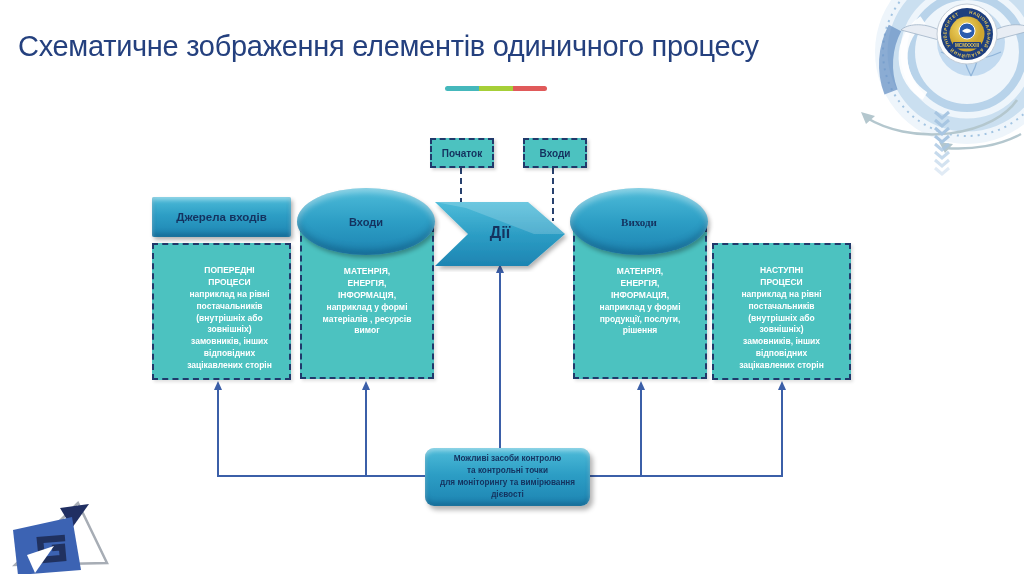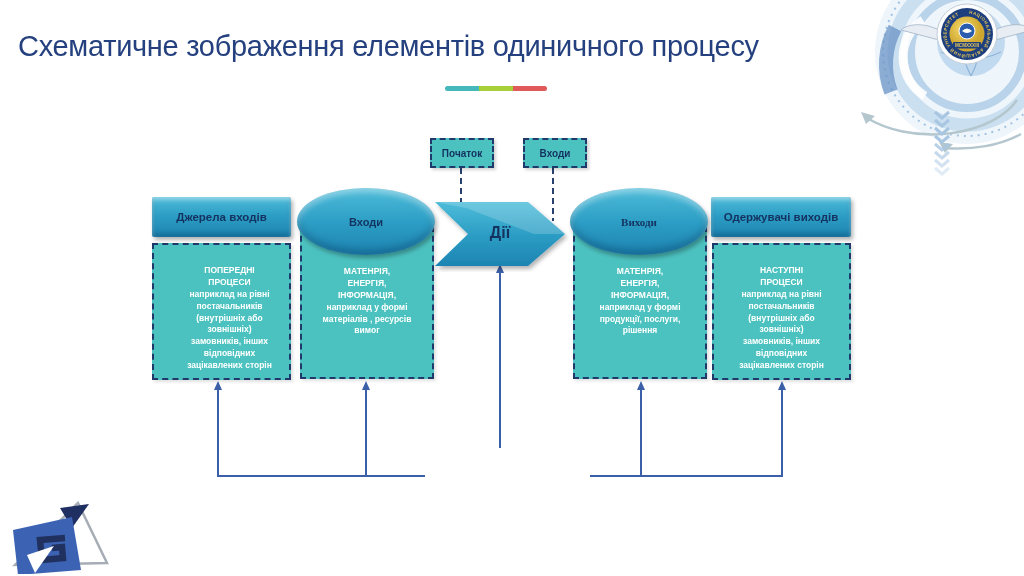--- a/index.html
+++ b/index.html
@@ -205,31 +205,34 @@
   <div id="action-label">Дії</div>
 
   <div class="body-box" id="body-outputs">МАТЕНРІЯ,
 ЕНЕРГІЯ,
 ІНФОРМАЦІЯ,
 наприклад  у  формі
 продукції,  послуги,
 рішення</div>
   <div class="ellipse" id="ellipse-outputs">Виходи</div>
 
-  <div class="col-header" id="header-recipients">Одержувачі  виходів</div>
   <div class="body-box" id="body-recipients">НАСТУПНІ
 ПРОЦЕСИ
 наприклад  на  рівні
 постачальників
 (внутрішніх  або
 зовнішніх)
 замовників,  інших
 відповідних
 зацікавлених  сторін</div>
 
+  <div id="control-box">Можливі  засоби  контролю
+та контрольні  точки
+для моніторингу  та вимірювання
+дієвості</div>
 
   <svg id="bottom-logo" width="112" height="92" viewBox="0 0 112 92">
     <polygon points="66,21 3,83 95,81" fill="none" stroke="#a7adb5" stroke-width="2.5"></polygon>
     <polygon points="48,26 77,22 60,46" fill="#202f62"></polygon>
     <polygon points="1,48 60,35 69,88 6,93" fill="#3c63b3"></polygon>
     <path d="M 53,56 L 28,58 L 30,78 L 51,76 L 50,65 L 40,66" fill="none" stroke="#20315f" stroke-width="6.5"></path>
     <polygon points="15,73 42,64 23,91" fill="#ffffff"></polygon>
   </svg>
 
 </div>

